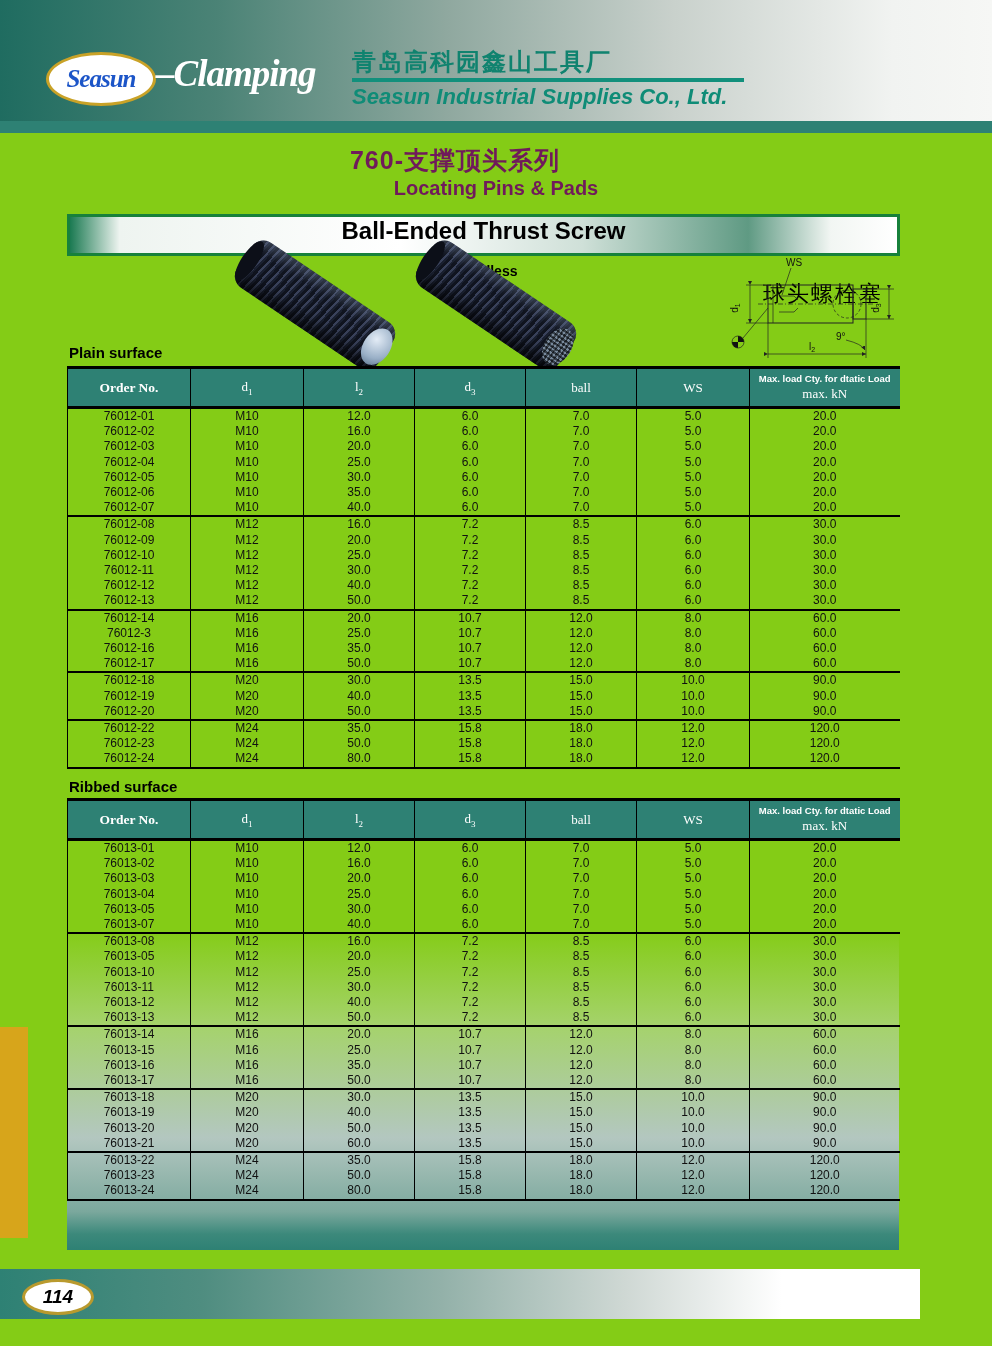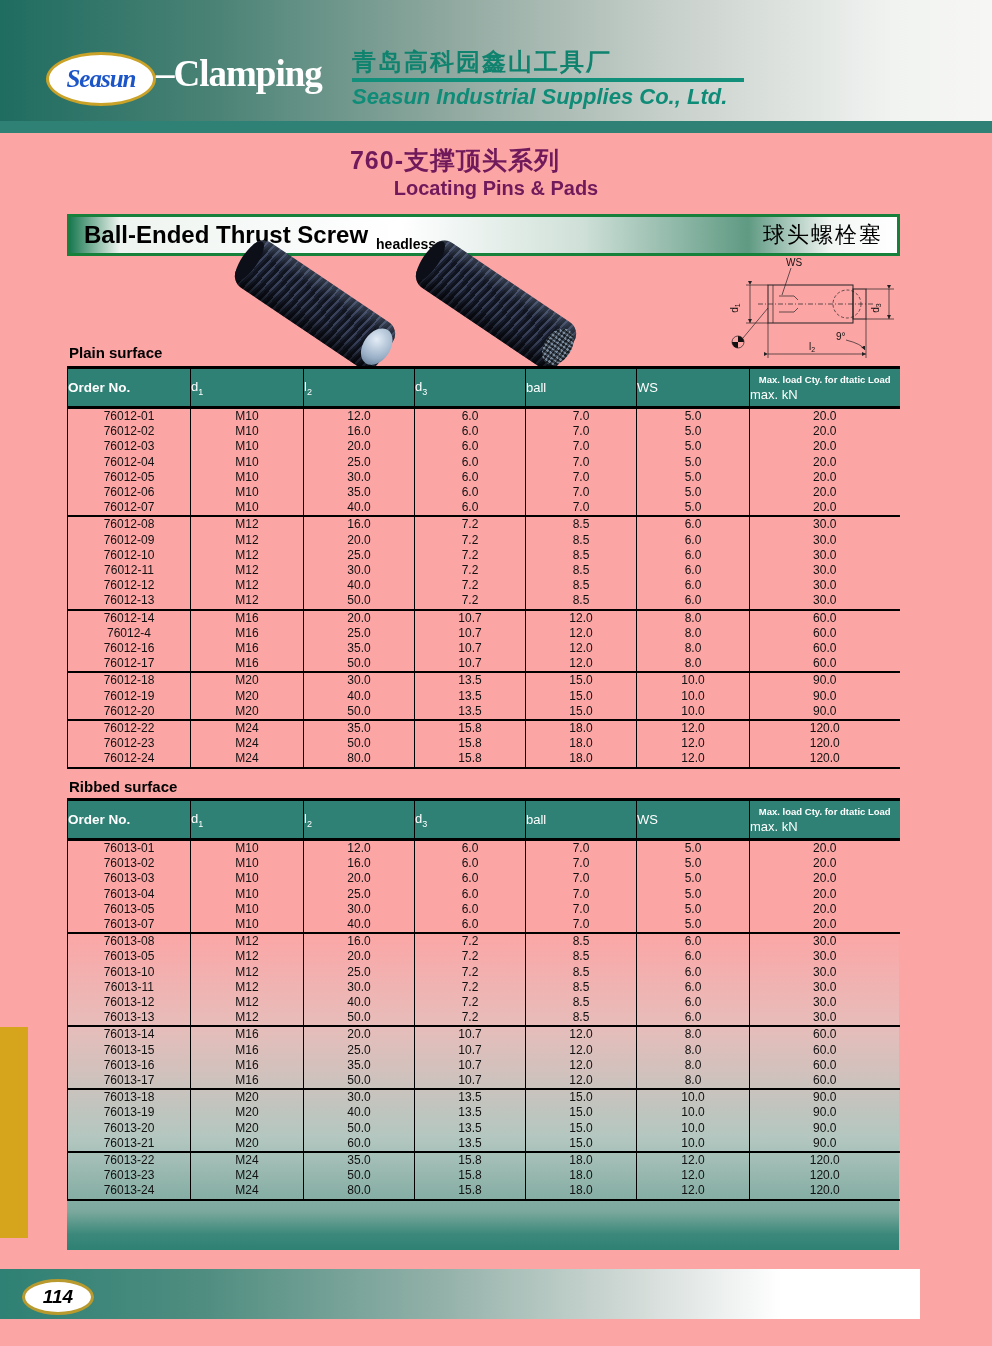--- a/index.html
+++ b/index.html
@@ -1,44 +1,44 @@
 <!DOCTYPE html>
 <html><head>
 <meta charset="utf-8">
 <style>
   html,body{margin:0;padding:0;background:#fff;}
-  .page{position:relative;width:992px;height:1346px;background:#fca5a5;overflow:hidden;
+  .page{position:relative;width:992px;height:1346px;background:#84cc16;overflow:hidden;
         font-family:"Liberation Sans",sans-serif;}
 
   
   .top-band{position:absolute;left:0;top:0;width:992px;height:121px;
     background:linear-gradient(90deg,#1f6c60 0%,#4b8376 22%,#8fa89f 45%,#c9d1cc 68%,#f1f3f1 90%,#f6f7f5 100%);}
   .logo-oval{position:absolute;left:46px;top:52px;width:104px;height:48px;background:#fff;
     border:3px solid #c9a227;border-radius:50%;display:flex;align-items:center;justify-content:center;}
   .logo-text{font-family:"Liberation Serif",serif;font-style:italic;font-weight:bold;
     font-size:25px;color:#1c55c8;letter-spacing:-1px;}
   .logo-suffix{position:absolute;left:156px;top:52px;color:#fff;font-family:"Liberation Serif",serif;
-    font-weight:bold;font-size:37px;letter-spacing:-1px;}
+    font-style:italic;font-weight:bold;font-size:37px;letter-spacing:-1px;}
   .company-cn{position:absolute;left:352px;top:46px;font-size:24px;color:#10836f;
     font-weight:bold;letter-spacing:2px;}
   .company-rule{position:absolute;left:352px;top:78px;width:392px;height:4px;background:#12907c;}
   .company-en{position:absolute;left:352px;top:84px;font-size:22px;color:#0f8c77;
     font-weight:bold;font-style:italic;}
   .teal-strip{position:absolute;left:0;top:121px;width:992px;height:12px;background:#2e8174;}
 
   
   .series-title-cn{position:absolute;left:0;top:144px;width:910px;text-align:center;
     font-size:25px;font-weight:bold;color:#701a5b;letter-spacing:1px;}
   .series-title-en{position:absolute;left:0;top:177px;width:992px;text-align:center;
     font-size:20px;font-weight:bold;color:#701a5b;}
 
   
   .section-bar{position:absolute;left:67px;top:214px;width:833px;height:42px;box-sizing:border-box;
     border:3px solid #17813b;display:flex;align-items:center;padding:0 14px;
-    background:linear-gradient(90deg,#1b7a52 0%,#eef4f0 6%,#ffffff 40%,#cfe0d8 62%,#5f9a83 82%,#f2f6f3 92%,#ffffff 100%);}
+    background:linear-gradient(90deg,#1b7a52 0%,#eef4f0 6%,#ffffff 40%,#cfe0d8 62%,#5f9a83 82%,#f2f6f3 92%,#ffffff 100%);flex-direction:column;}
   .section-title{font-size:24px;font-weight:800;color:#000;letter-spacing:0px;}
   .section-suffix{font-size:14px;font-weight:bold;color:#000;margin-left:8px;margin-top:18px;}
   .section-cn{margin-left:auto;font-size:22px;color:#000;letter-spacing:2px;}
 
   
   .screw{position:absolute;width:170px;height:54px;border-radius:14px;transform:rotate(34deg);
     background:repeating-linear-gradient(99deg,#10141f 0 3px,#39415a 3px 5px,#1a2030 5px 7px);
     box-shadow:inset 0 8px 10px rgba(150,170,200,.25), inset 0 -10px 14px rgba(0,0,0,.65);}
   .screw::before{content:"";position:absolute;left:-2px;top:4px;width:16px;height:46px;
     border-radius:50%;background:#0c0f18;}
@@ -70,21 +70,21 @@
     z-index:1;background:transparent;}
   .spec-table.t1{top:366px;}
   .spec-table.t2{top:798px;}
   .spec-table th{background:#2e8174;color:#fff;border-right:1px solid #000;border-bottom:3px solid #000;
     height:37px;padding:0;vertical-align:middle;}
   .spec-table th:last-child{border-right:none;}
   .spec-table td{border-right:1px solid #000;text-align:center;font-size:12px;color:#111;
     height:15.2px;line-height:15.2px;padding:0;white-space:nowrap;}
   .spec-table td:last-child{border-right:none;}
   .spec-table tr.group-start td{border-top:2.5px solid #000;}
-  .th-main{font-size:13px;font-weight:normal;text-align:left;}
+  .th-main{font-size:13px;font-weight:normal;text-align:center;font-family:Liberation Serif, serif;}
   .th-main.bold{font-weight:bold;font-size:13.5px;}
   .th-main sub{font-size:9px;}
   .th-top{font-size:9.5px;text-align:center;margin-bottom:2px;}
 
   
   .bottom-gradient{position:absolute;left:67px;top:930px;width:832px;height:320px;z-index:0;
     background:linear-gradient(180deg,rgba(255,255,255,0) 0%,rgba(205,218,212,.45) 30%,#b3c7c0 65%,#7ba89d 88%,#3c897b 95%,#2e8174 100%);}
 
   
   .gold-bar{position:absolute;left:0;top:1027px;width:28px;height:211px;background:#d7a51b;}
@@ -331,21 +331,21 @@
         <tr class="group-start">
           <td>76012-14</td>
           <td>M16</td>
           <td>20.0</td>
           <td>10.7</td>
           <td>12.0</td>
           <td>8.0</td>
           <td>60.0</td>
         </tr>
         <tr>
-          <td>76012-4</td>
+          <td>76012-3</td>
           <td>M16</td>
           <td>25.0</td>
           <td>10.7</td>
           <td>12.0</td>
           <td>8.0</td>
           <td>60.0</td>
         </tr>
         <tr>
           <td>76012-16</td>
           <td>M16</td>

